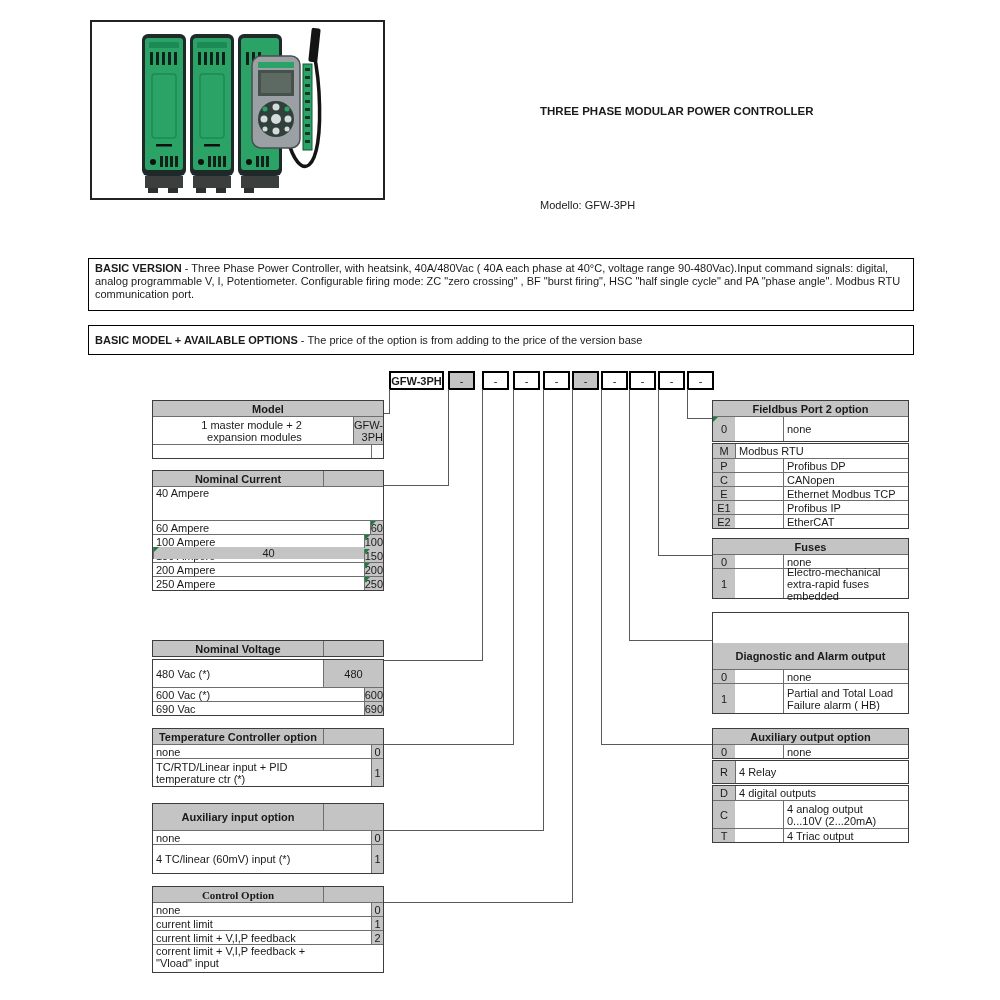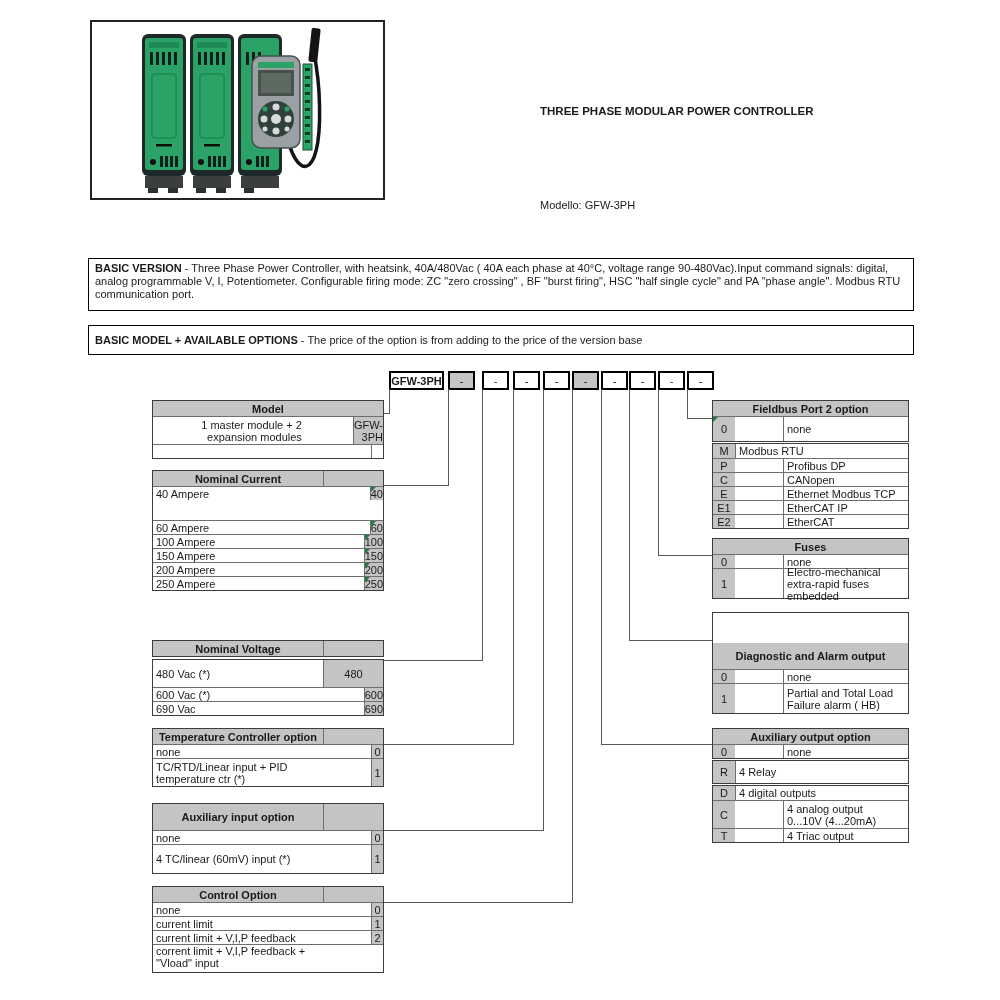--- a/index.html
+++ b/index.html
@@ -228,21 +228,21 @@
       <div class="cl"></div>
       <div class="cv"></div>
     </div>
   </div>
 
   <div class="seg segL" style="top:470px;">
     <div class="trow" style="height:15px;">
       <div class="cl hl g">Nominal Current</div>
       <div class="cv g"></div>
     </div>
-    <div class="trow" style="height:14px;">
+    <div class="trow" style="height:14px;flex-direction:column;">
       <div class="cl">40 Ampere</div>
       <div class="cv g">
           <span class="tri"></span>
           <span>40</span>
         </div>
     </div>
     <div class="trow" style="height:14px;margin-top:20px;">
       <div class="cl">60 Ampere</div>
       <div class="cv g">
           <span class="tri"></span>
@@ -338,21 +338,21 @@
     </div>
     <div class="trow" style="height:29px;">
       <div class="cl">4 TC/linear (60mV) input (*)</div>
       <div class="cv g">
           <span>1</span>
         </div>
     </div>
   </div>
 
   <div class="seg segL" style="top:886px;">
-    <div class="trow" style="height:15px;">
+    <div class="trow" style="height:15px;font-family:Liberation Serif, serif;">
       <div class="cl hl g">Control Option</div>
       <div class="cv g"></div>
     </div>
     <div class="trow" style="height:14px;">
       <div class="cl">none</div>
       <div class="cv g">
           <span>0</span>
         </div>
     </div>
     <div class="trow" style="height:14px;">
@@ -409,21 +409,21 @@
     <div class="trow" style="height:14px;">
       <div class="cc g">
           <span>E</span>
         </div>
       <div class="cr">Ethernet Modbus TCP</div>
     </div>
     <div class="trow" style="height:14px;">
       <div class="cc g">
           <span>E1</span>
         </div>
-      <div class="cr">EtherCAT IP</div>
+      <div class="cr">Profibus IP</div>
     </div>
     <div class="trow" style="height:14px;">
       <div class="cc g">
           <span>E2</span>
         </div>
       <div class="cr">EtherCAT</div>
     </div>
   </div>
 
   <div class="seg segR" style="top:538px;">
@@ -486,21 +486,21 @@
       <div class="cc g">
           <span>D</span>
         </div>
       <div class="cr">4 digital outputs</div>
     </div>
     <div class="trow" style="height:28px;">
       <div class="cc g">
           <span>C</span>
         </div>
       <div class="cr pre">4 analog output
-0...10V (4...20mA)</div>
+0...10V (2...20mA)</div>
     </div>
     <div class="trow" style="height:14px;">
       <div class="cc g">
           <span>T</span>
         </div>
       <div class="cr">4 Triac output</div>
     </div>
   </div>
 
 </div>

